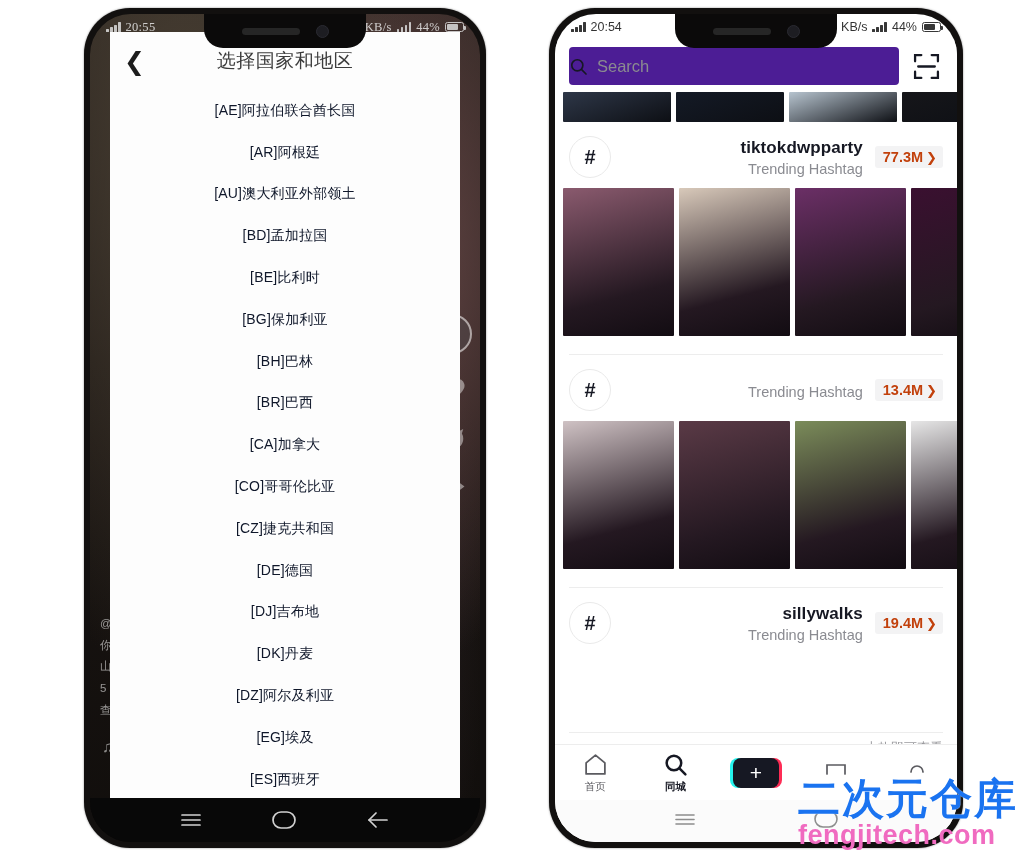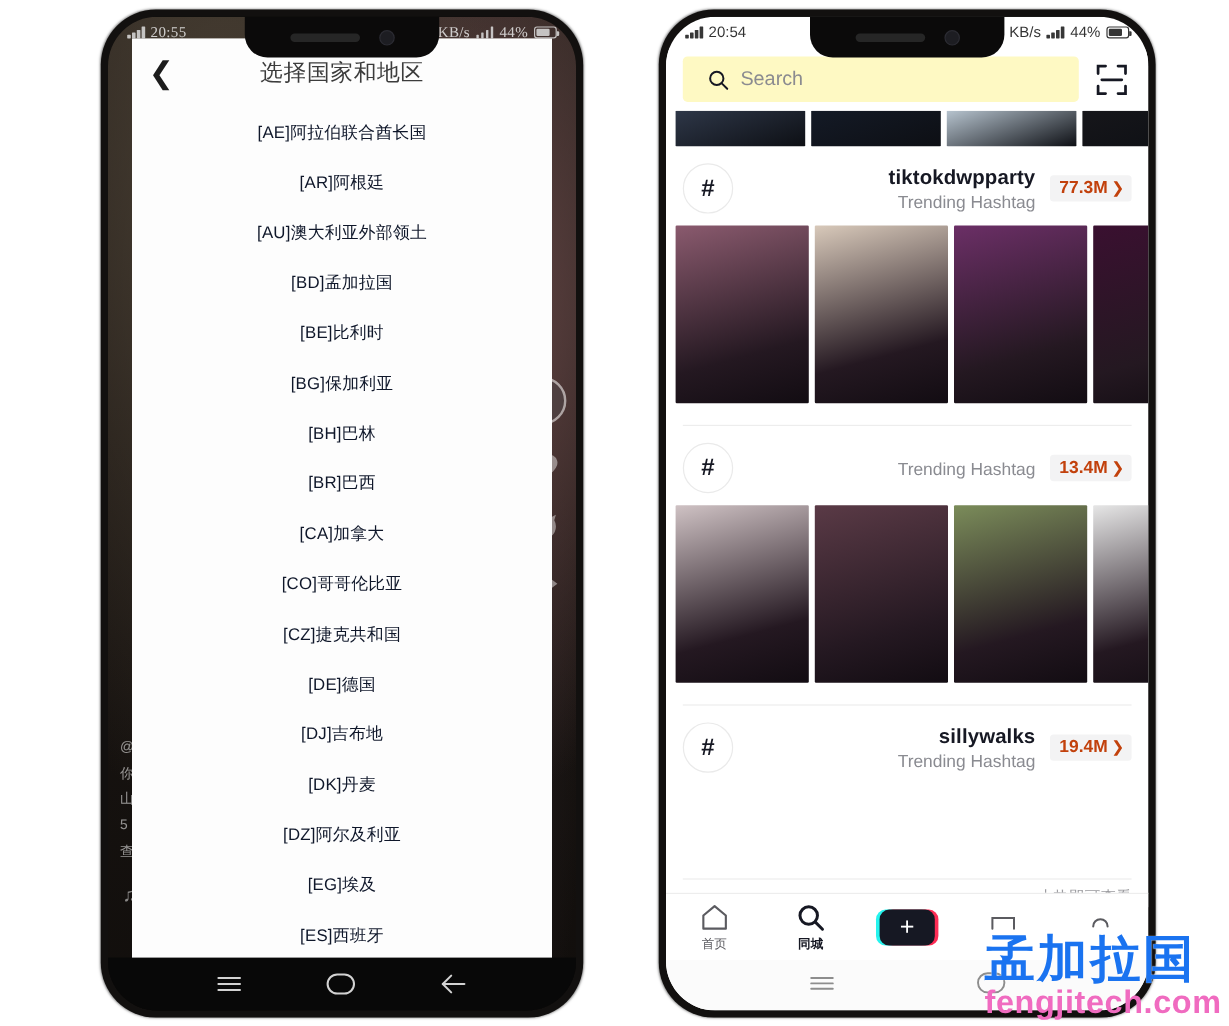--- a/index.html
+++ b/index.html
@@ -141,22 +141,22 @@
   .rp-statusbar .batt i { background:#222; }
 
   .rp-searchbar {
     position: absolute; top: 26px; left: 0; right: 0; height: 52px;
     background: #fff; z-index: 50;
     display: flex; align-items: center; gap: 10px;
     padding: 0 14px;
   }
   .search-pill {
     flex: 1 1 auto; height: 38px; border-radius: 4px;
-    background: #fef9c3; display: flex; align-items: center; gap: 9px;
-    padding: 0 20px;
+    background: #4c1d95; display: flex; align-items: center; gap: 9px;
+    padding: 0 0;
   }
   .search-pill .ph { color: #8b8b90; font-size: 16.5px; }
   .scan-btn { width: 34px; height: 34px; display:flex; align-items:center; justify-content:center; }
 
   .rp-scroll {
     position: absolute; top: 78px; left: 0; right: 0; bottom: 86px;
     background: #fff; overflow: hidden;
   }
   .thumb-strip-top { display: flex; gap: 5px; padding: 0 8px; height: 30px; overflow: hidden; }
   .thumb-strip-top .t { flex: 0 0 108px; height: 30px; border-radius: 1px; }
@@ -514,17 +514,17 @@
                 <rect x="2" y="2" width="22" height="16" rx="8" fill="none" stroke="currentColor" stroke-width="1.6"></rect>
               </svg>
           </div>
         </div>
 
       </div>
     </div>
   </div>
 
   <div id="watermark">
-    <span class="wm-cn">孟加拉国</span>
+    <span class="wm-cn">二次元仓库</span>
     <span class="wm-en">fengjitech.com</span>
   </div>
 
 </div>
 
 </body></html>

